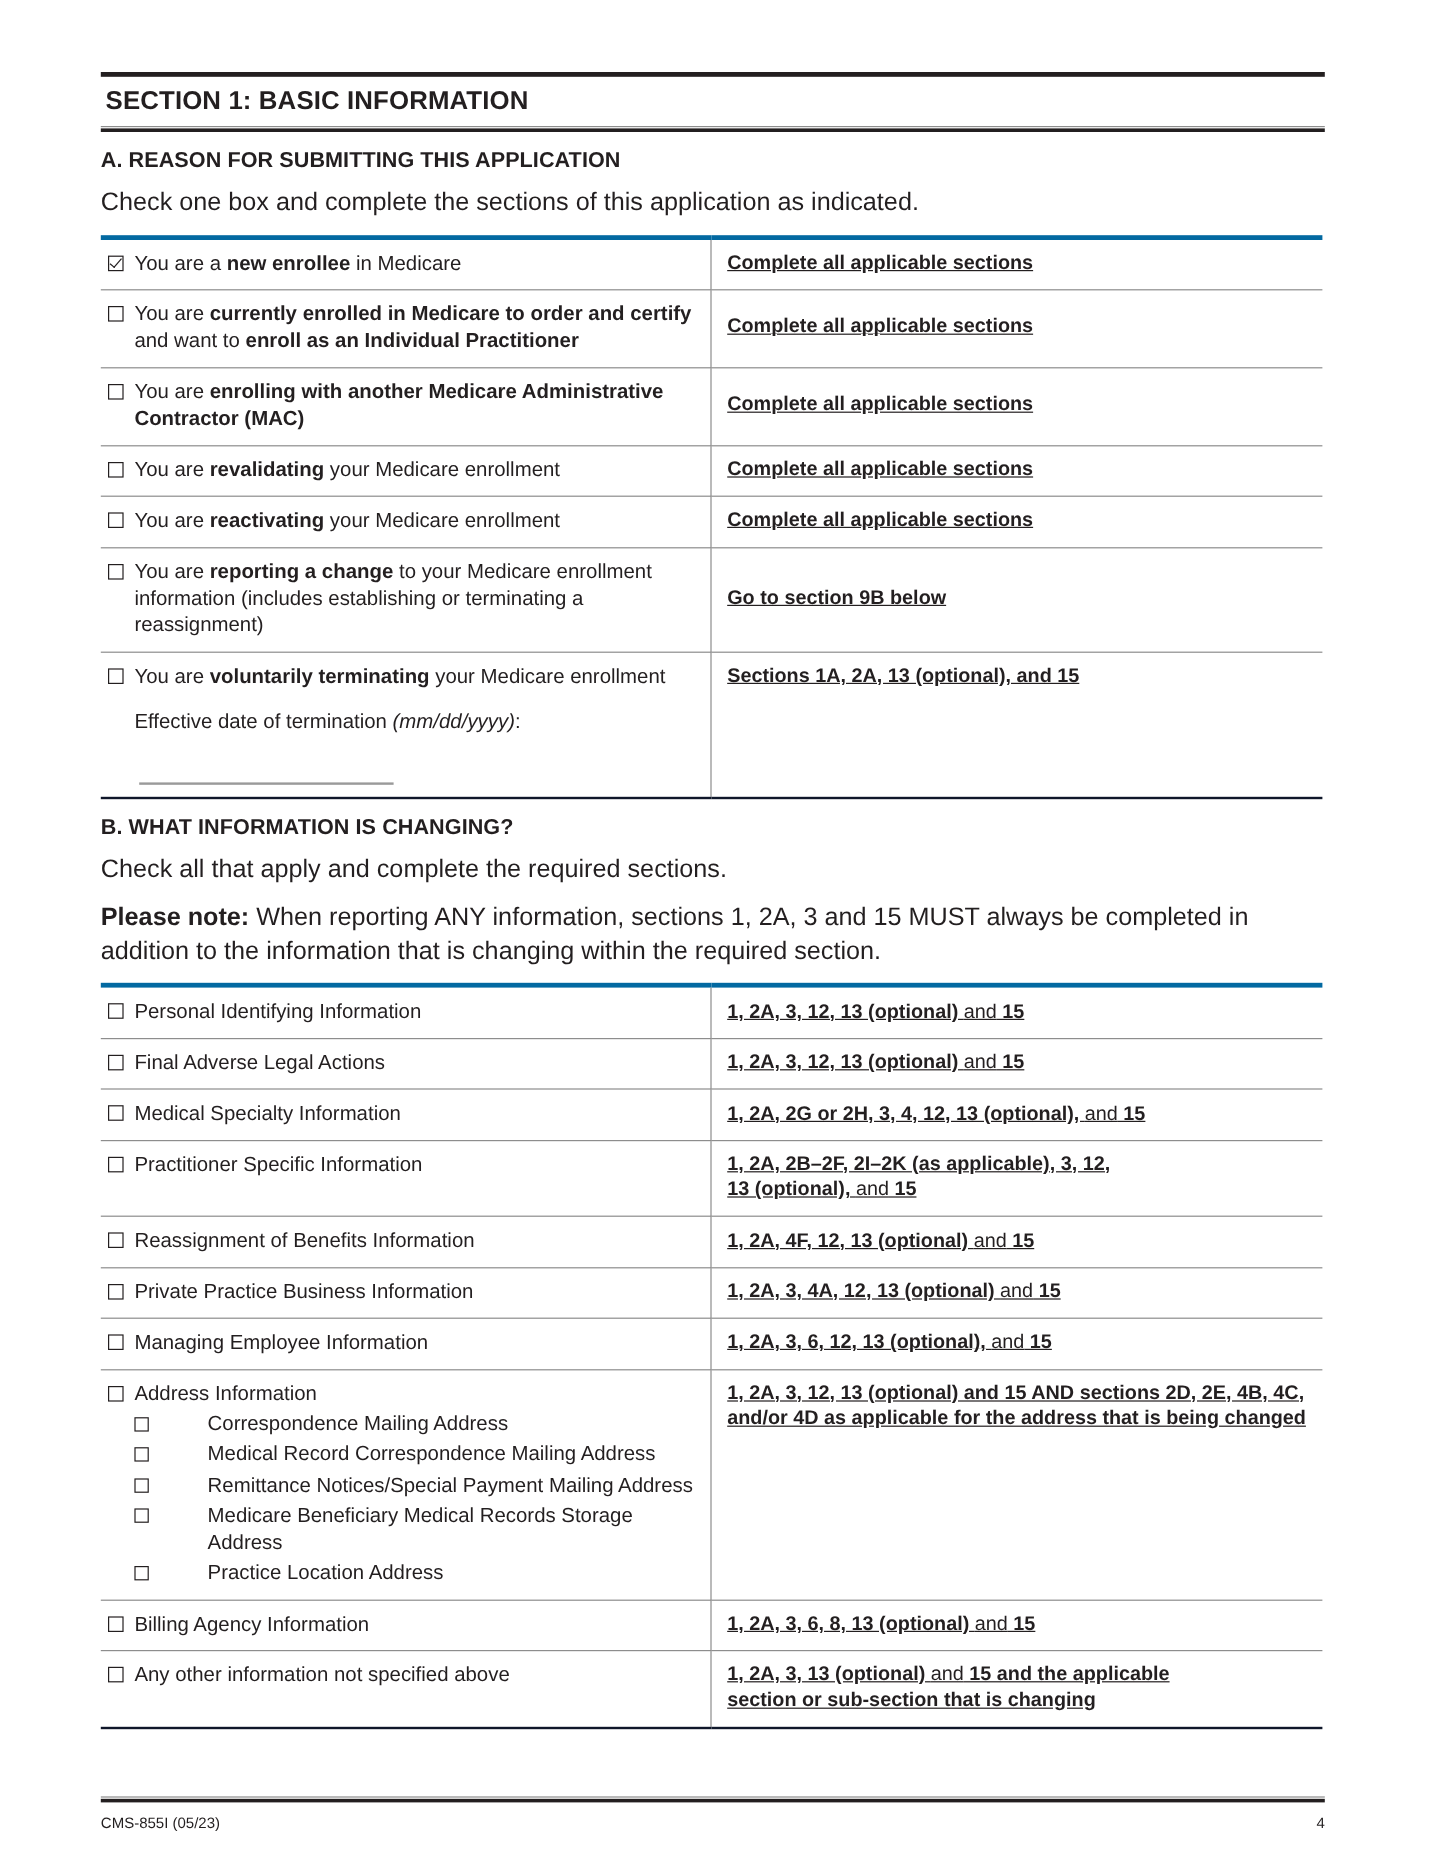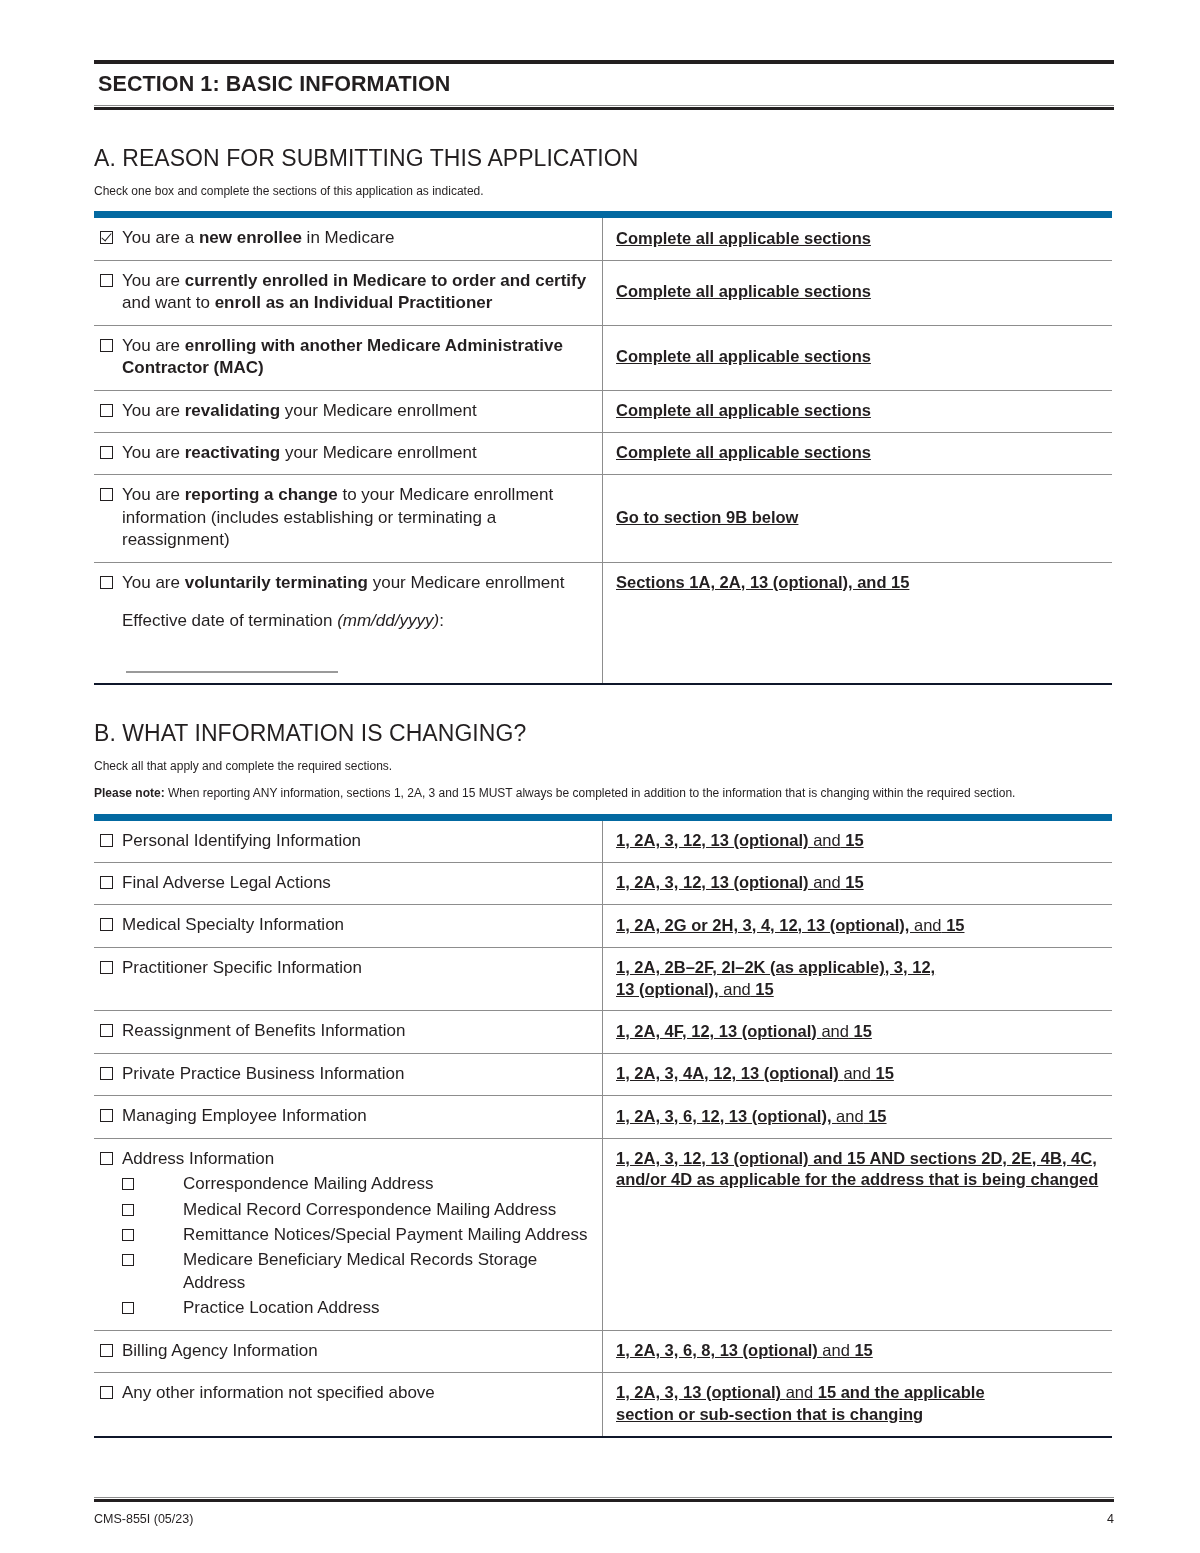--- a/index.html
+++ b/index.html
@@ -10,21 +10,21 @@
   body {
     width: 1200px;
     height: 1553px;
     font-family: "Liberation Sans", sans-serif;
     color: #231f20;
     position: relative;
     overflow: hidden;
   }
   .page {
     position: absolute;
-    left: 94px;
+    left: 84px;
     top: 0;
     width: 1020px;
     height: 1280px;
   }
 
   
   .section-banner {
     margin-top: 60px;
   }
   .banner-rule-top {
@@ -43,29 +43,29 @@
     background: #8d8d8d;
   }
   .banner-rule-bot-thick {
     height: 3px;
     background: #231f20;
     margin-top: 1px;
   }
 
   
   .sub-head {
-    font-size: 23px;
-    font-weight: normal;
+    font-size: 18px;
+    font-weight: bold;
     letter-spacing: 0.05px;
-    margin-top: 35px;
+    margin-top: 13px;
     margin-bottom: 0;
     line-height: 1.2;
   }
   .lead {
-    font-size: 12px;
+    font-size: 21px;
     line-height: 1.35;
     margin-top: 11px;
   }
   .lead.note-block {
   }
   .lead b {
     font-weight: bold;
   }
 
   
@@ -75,21 +75,21 @@
     margin-top: 12px;
     table-layout: fixed;
   }
   table.form-table td {
     border-top: 1px solid #8d8d8d;
     border-bottom: 1px solid #8d8d8d;
     vertical-align: top;
     padding: 0;
   }
   table.form-table tr:first-child td {
-    border-top: 7px solid #0369a1;
+    border-top: 4px solid #0369a1;
   }
   table.form-table tr:last-child td {
     border-bottom: 2px solid #0f172a;
   }
   td.left-col {
     width: 508px;
     border-right: 1px solid #8d8d8d;
   }
   td.right-col {
     width: 509px;

